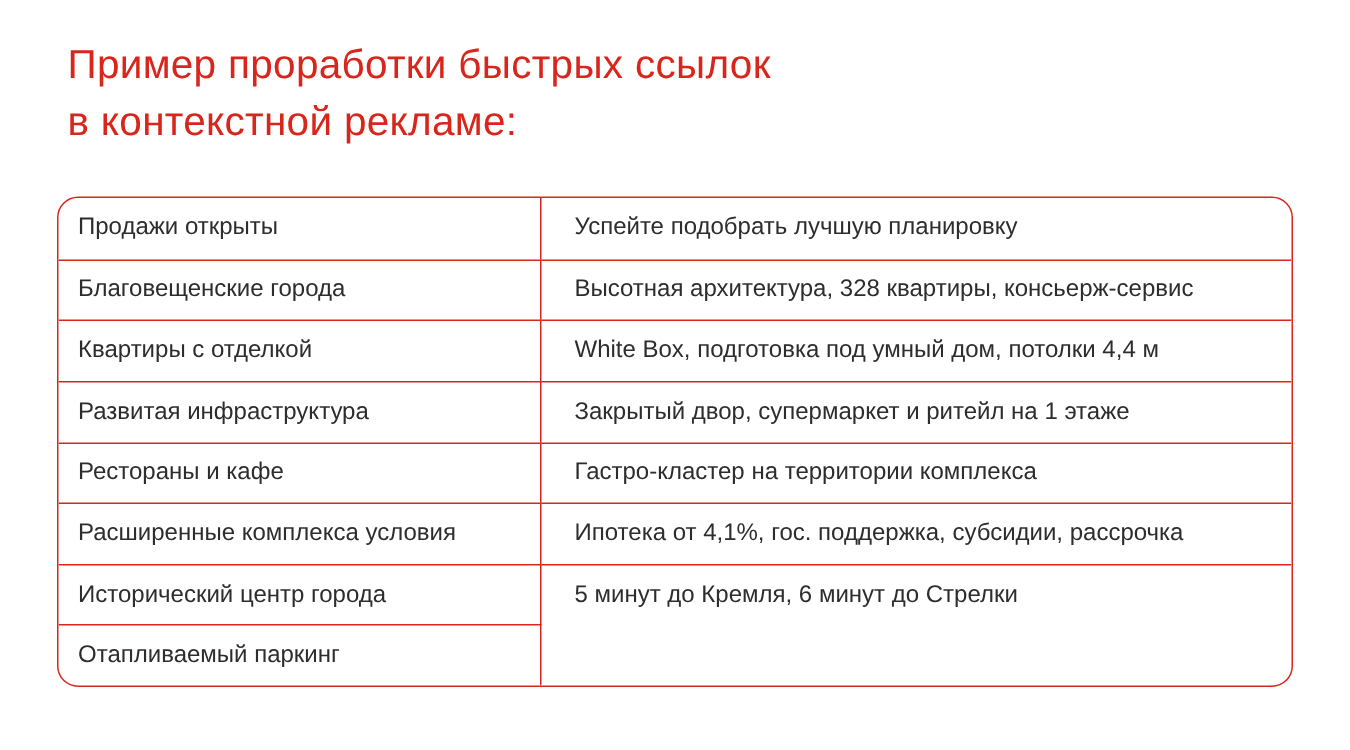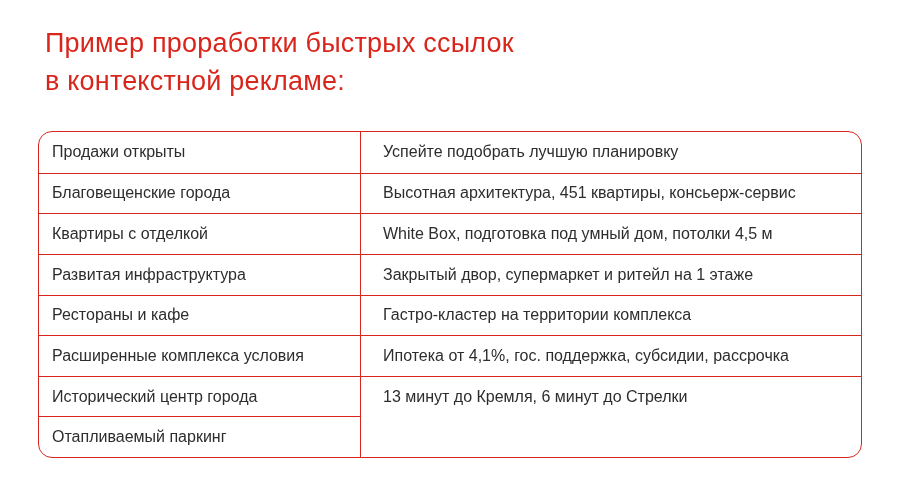--- a/index.html
+++ b/index.html
@@ -67,31 +67,31 @@
 <div class="title">
   <div>Пример проработки быстрых ссылок</div>
   <div>в контекстной рекламе:</div>
 </div>
 
 <div class="links-table">
   <div class="cell link-cell">Продажи открыты</div>
   <div class="cell desc-cell">Успейте подобрать лучшую планировку</div>
 
   <div class="cell link-cell">Благовещенские города</div>
-  <div class="cell desc-cell">Высотная архитектура, 451 квартиры, консьерж-сервис</div>
+  <div class="cell desc-cell">Высотная архитектура, 328 квартиры, консьерж-сервис</div>
 
   <div class="cell link-cell">Квартиры с отделкой</div>
-  <div class="cell desc-cell">White Box, подготовка под умный дом, потолки 4,5 м</div>
+  <div class="cell desc-cell">White Box, подготовка под умный дом, потолки 4,4 м</div>
 
   <div class="cell link-cell">Развитая инфраструктура</div>
   <div class="cell desc-cell">Закрытый двор, супермаркет и ритейл на 1 этаже</div>
 
   <div class="cell link-cell">Рестораны и кафе</div>
   <div class="cell desc-cell">Гастро-кластер на территории комплекса</div>
 
   <div class="cell link-cell">Расширенные комплекса условия</div>
   <div class="cell desc-cell">Ипотека от 4,1%, гос. поддержка, субсидии, рассрочка</div>
 
   <div class="cell link-cell">Исторический центр города</div>
-  <div class="cell desc-cell">13 минут до Кремля, 6 минут до Стрелки</div>
+  <div class="cell desc-cell">5 минут до Кремля, 6 минут до Стрелки</div>
 
   <div class="cell link-cell">Отапливаемый паркинг</div>
 </div>
 
 </body></html>

